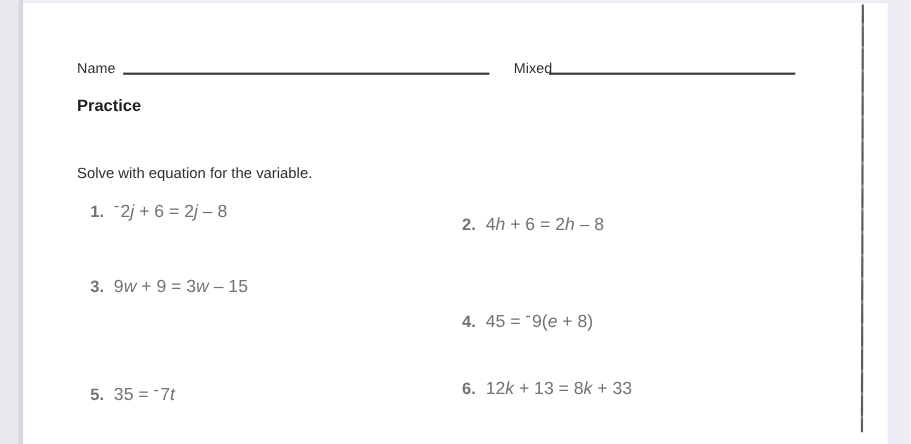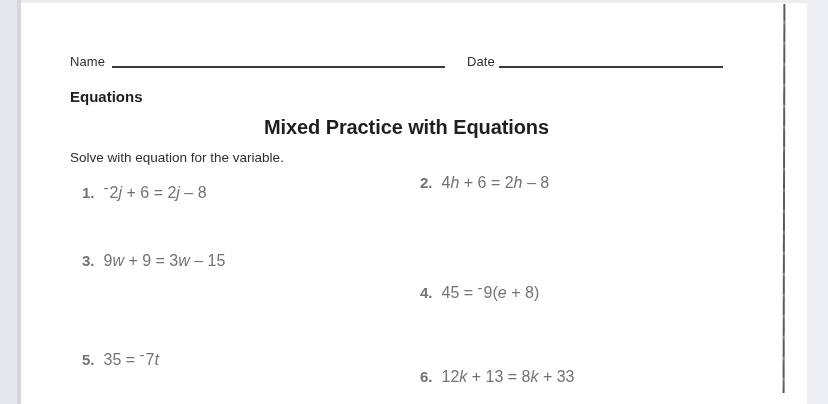--- a/index.html
+++ b/index.html
@@ -73,31 +73,30 @@
 <div class="screen">
 
   <div class="strip-top"></div>
   <div class="strip-left"></div>
   <div class="strip-right"></div>
   <div class="scan-line"></div>
 
   <span class="label" style="left:70px;top:54px;">Name</span>
   <div class="rule" style="left:112px;top:66px;width:333px;"></div>
 
-  <span class="label" style="left:467px;top:54px;">Date</span>
+  <span class="label" style="left:467px;top:54px;">Mixed</span>
   <div class="rule" style="left:499px;top:66px;width:224px;"></div>
 
-  <div class="ws-header">Equations</div>
+  <div class="ws-header">Practice</div>
 
-  <div class="ws-title">Mixed Practice with Equations</div>
 
   <div class="ws-instructions">Solve with equation for the variable.</div>
 
   <div id="problems">
       <div class="problem" style="left: 82px; top: 184px;"><span class="pnum">1.</span><span class="peq"><span class="neg">-</span>2<i>j</i> + 6 = 2<i>j</i> – 8</span></div>
-      <div class="problem" style="left: 420px; top: 174px;"><span class="pnum">2.</span><span class="peq">4<i>h</i> + 6 = 2<i>h</i> – 8</span></div>
+      <div class="problem" style="left: 420px; top: 196px;"><span class="pnum">2.</span><span class="peq">4<i>h</i> + 6 = 2<i>h</i> – 8</span></div>
       <div class="problem" style="left: 82px; top: 252px;"><span class="pnum">3.</span><span class="peq">9<i>w</i> + 9 = 3<i>w</i> – 15</span></div>
       <div class="problem" style="left: 420px; top: 284px;"><span class="pnum">4.</span><span class="peq">45 = <span class="neg">-</span>9(<i>e</i> + 8)</span></div>
       <div class="problem" style="left: 82px; top: 351px;"><span class="pnum">5.</span><span class="peq">35 = <span class="neg">-</span>7<i>t</i></span></div>
-      <div class="problem" style="left: 420px; top: 368px;"><span class="pnum">6.</span><span class="peq">12<i>k</i> + 13 = 8<i>k</i> + 33</span></div>
+      <div class="problem" style="left: 420px; top: 345px;"><span class="pnum">6.</span><span class="peq">12<i>k</i> + 13 = 8<i>k</i> + 33</span></div>
     </div>
 
 </div>
 
 </body></html>

